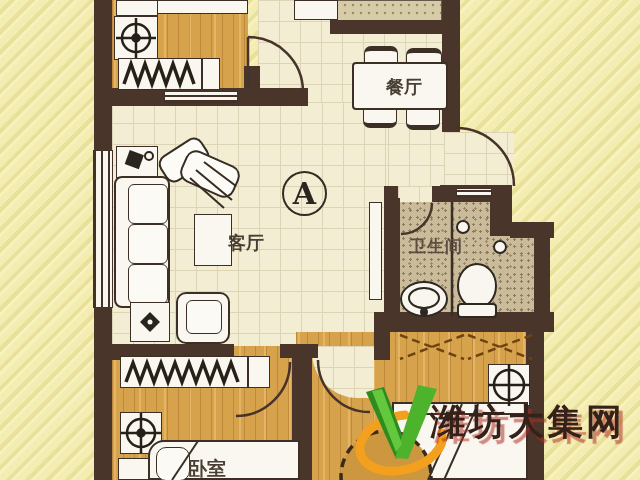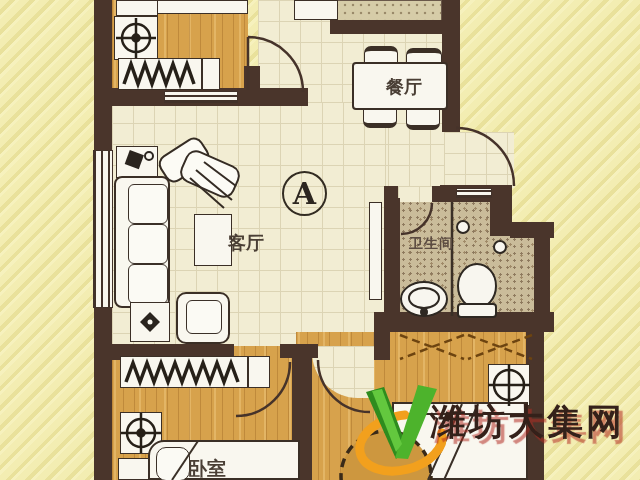--- a/index.html
+++ b/index.html
@@ -182,21 +182,21 @@
       <circle cx="386" cy="476" r="45" fill="none" stroke="#3a2a18" stroke-width="3.5" stroke-dasharray="9 6"></circle>
     </g>
 
     <path d="M198,441 L172,480" stroke="#3a3027" stroke-width="2" fill="none"></path>
     <path d="M392,414 L528,414 M462,404 L428,480 M478,404 L444,480" stroke="#3a3027" stroke-width="2" fill="none"></path>
   </svg>
 
   <div id="unit-a" class="abs" style="left:282px;top:171px;width:45px;height:45px;">A</div>
   <span class="lbl" style="left:386px;top:75px;font-size:18px;">餐厅</span>
   <span class="lbl" style="left:228px;top:231px;font-size:18px;">客厅</span>
-  <span class="lbl" style="left:409px;top:235px;font-size:14px;color:#5c4c42;letter-spacing:1px;">卫生间</span>
+  <span class="lbl" style="left:409px;top:235px;font-size:17px;color:#5c4c42;letter-spacing:1px;">卫生间</span>
   <span class="lbl" style="left:188px;top:456px;font-size:19px;">卧室</span>
 
   <svg width="640" height="480" viewBox="0 0 640 480">
     <ellipse cx="401" cy="443" rx="42" ry="27" fill="none" stroke="#f2a01d" stroke-width="9" stroke-linecap="round" stroke-dasharray="175 45" transform="rotate(-14 401 443)"></ellipse>
     <g>
       <polygon points="366,392 384,387 407,447 396,459" fill="#2e8c1e"></polygon>
       <polygon points="418,385 437,389 408,459 395,458" fill="#4db32c"></polygon>
       <polygon points="372,391 382,389 402,444 396,452" fill="#63c83e"></polygon>
     </g>
   </svg>

